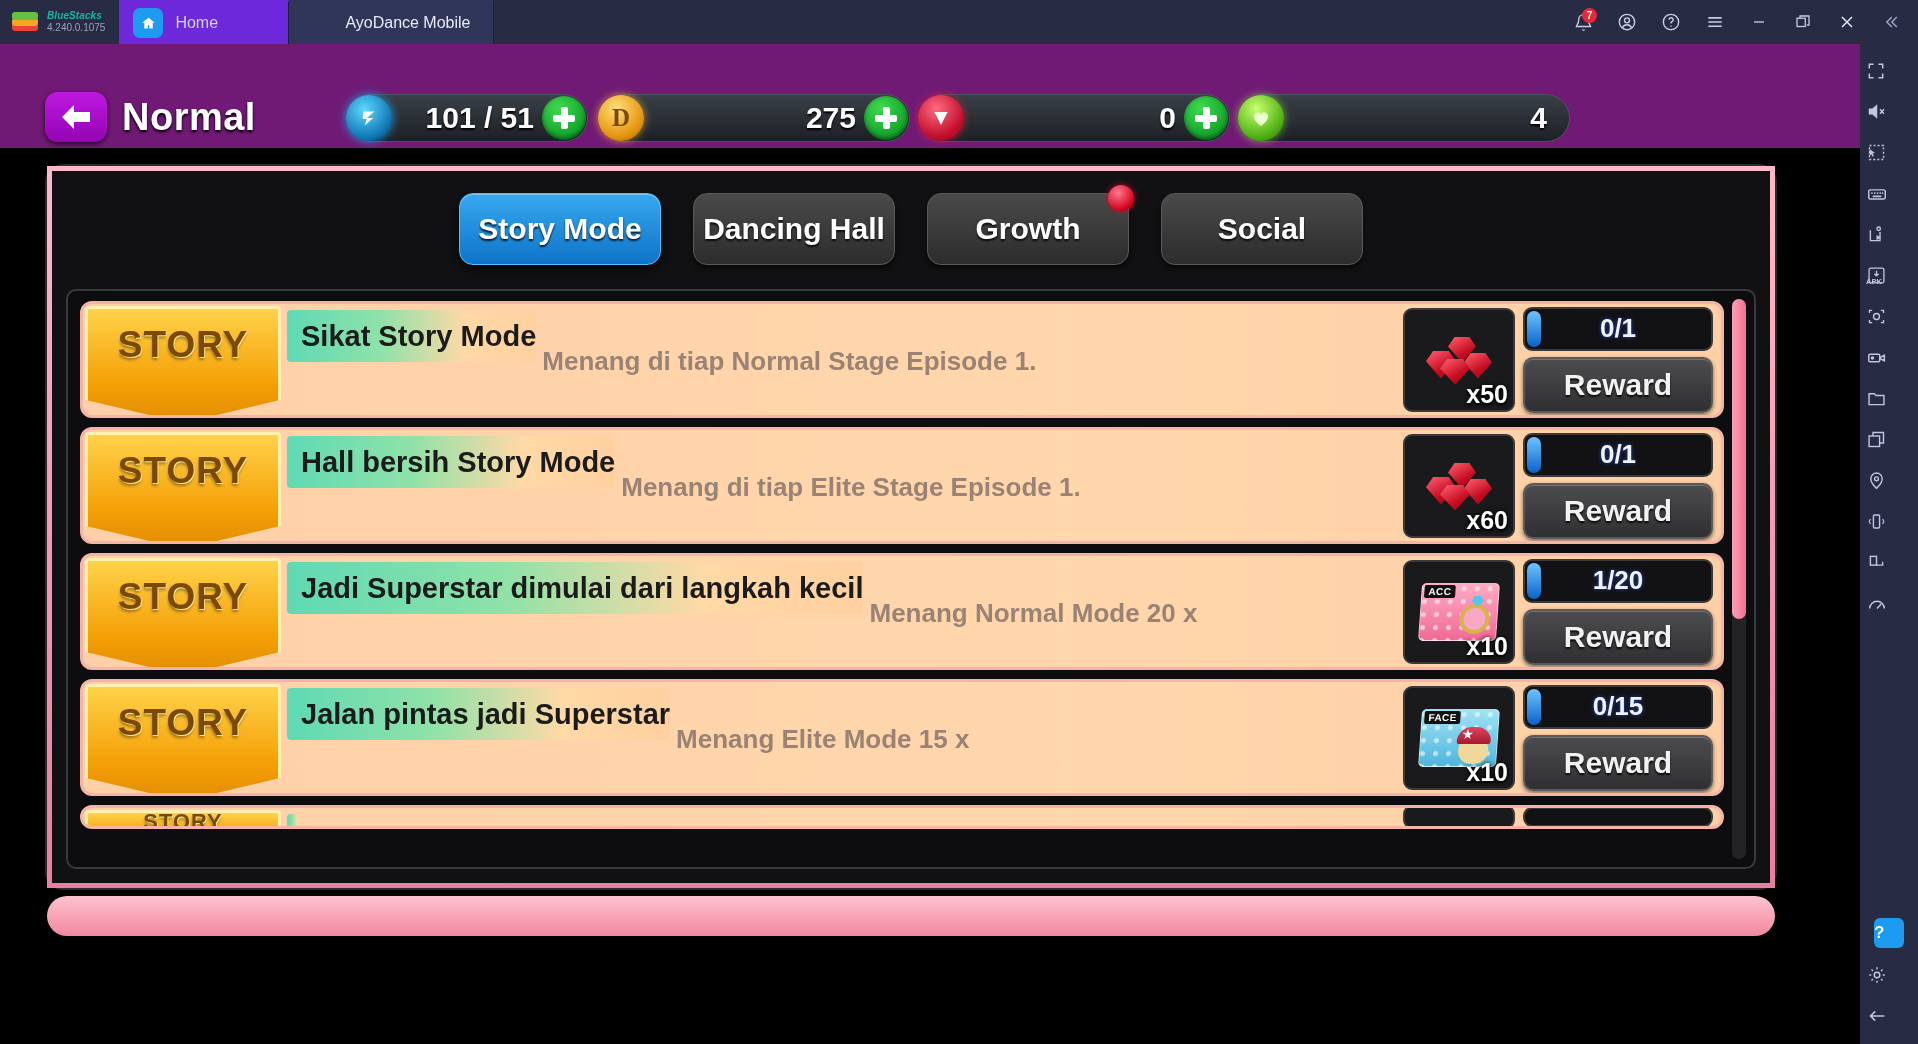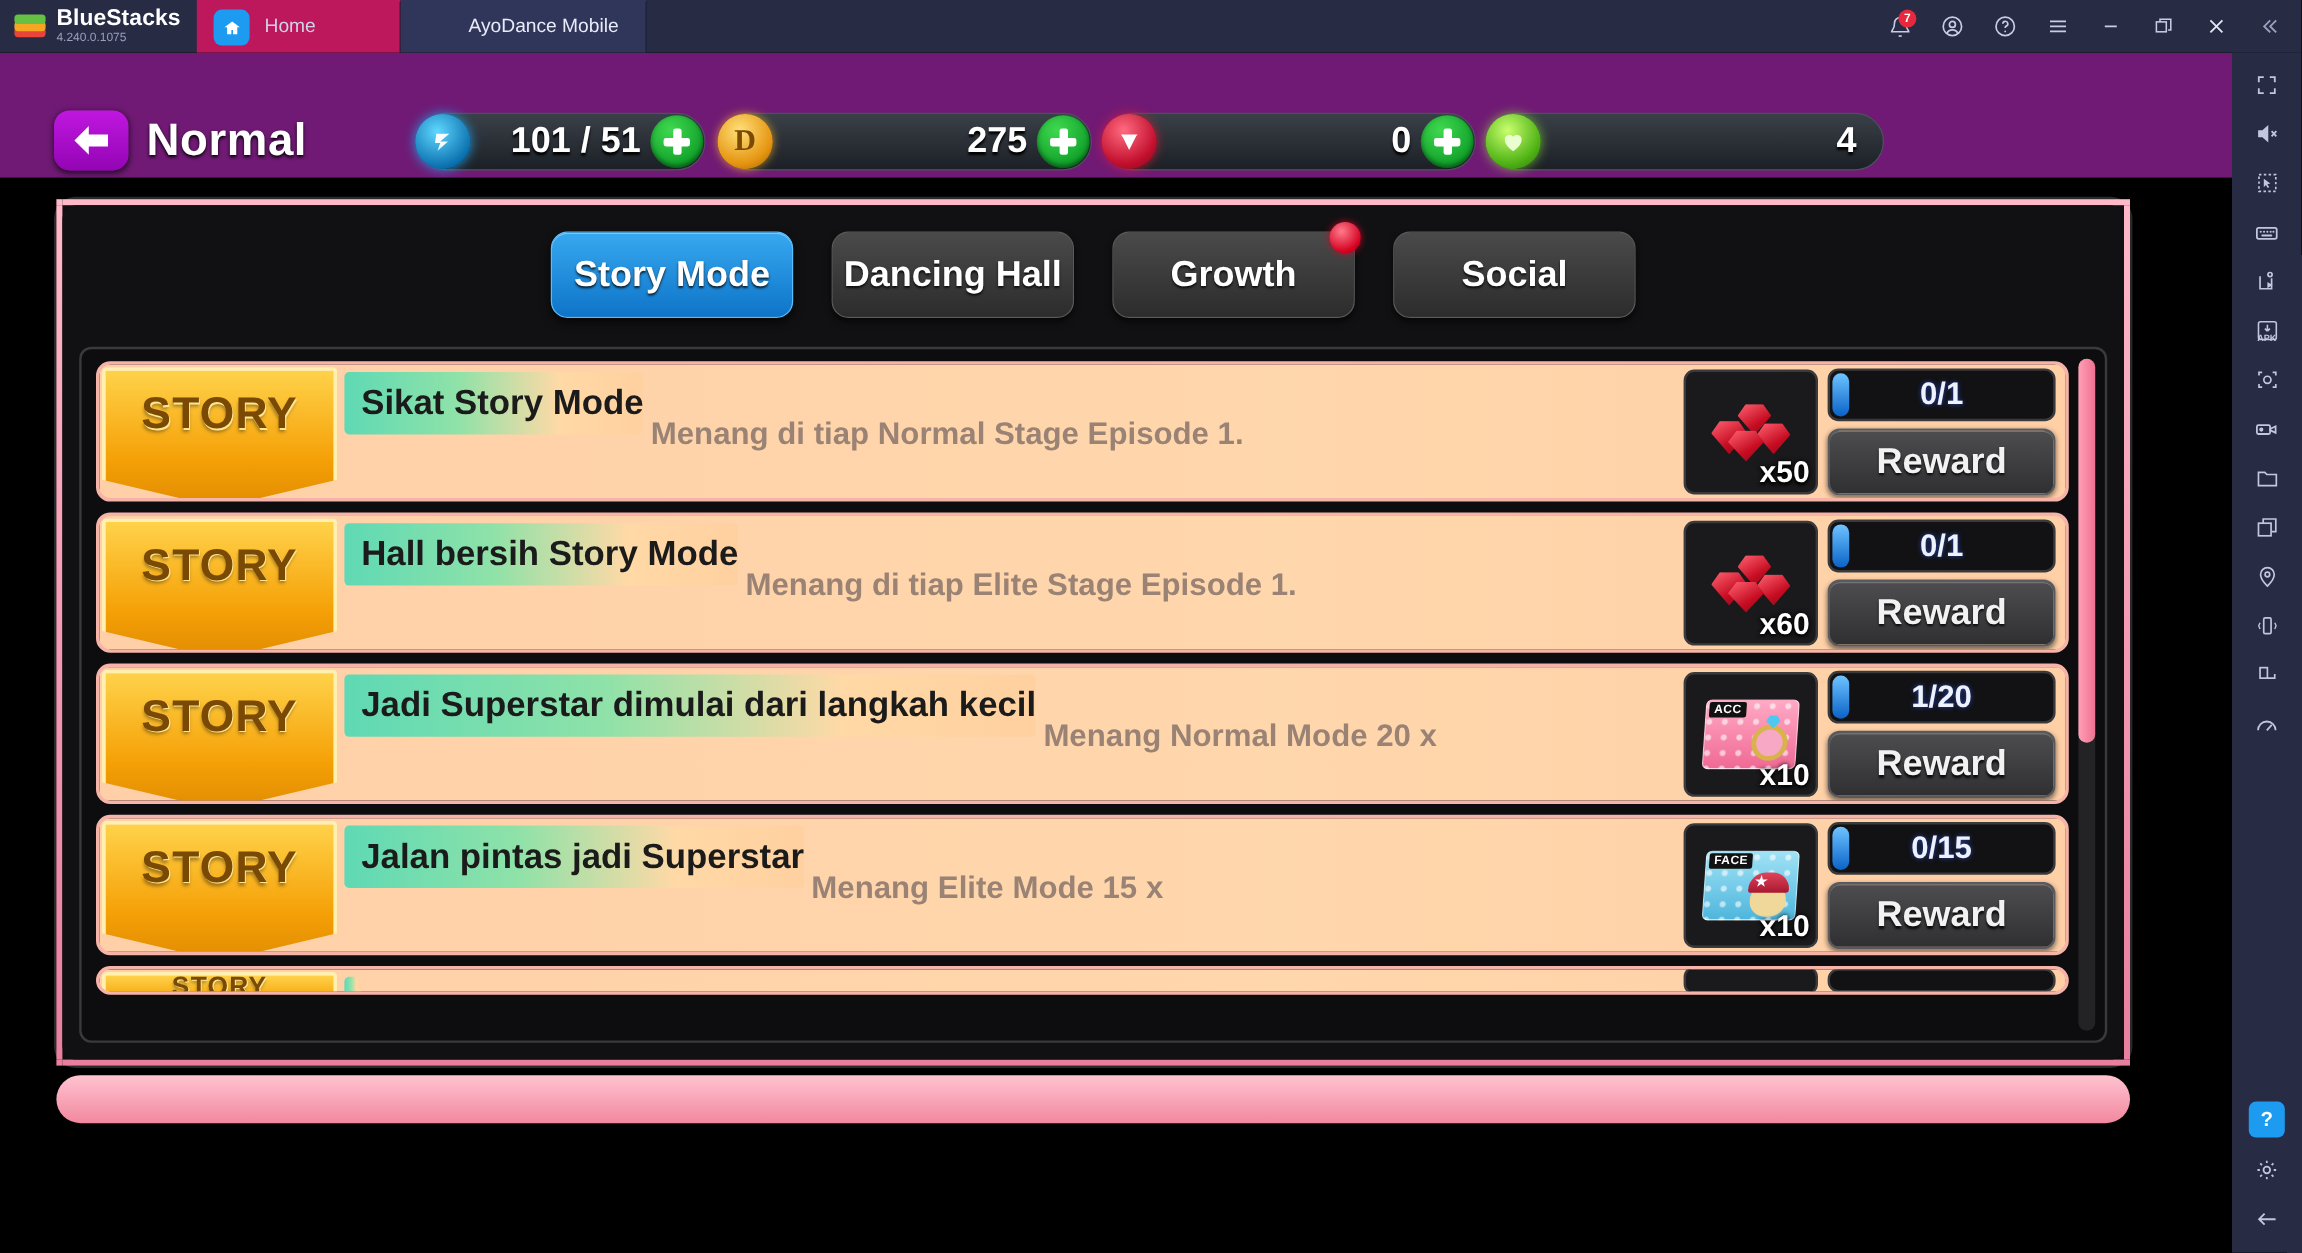--- a/index.html
+++ b/index.html
@@ -16,27 +16,27 @@
     position:absolute; left:0; top:0; width:1918px; height:44px;
     background:#272b44; display:flex; align-items:stretch;
   }
   .bs-brand { display:flex; align-items:center; gap:9px; padding:0 14px 0 12px; }
   .bs-logo { width:26px; height:22px; position:relative; }
   .bs-logo i { position:absolute; left:0; width:26px; height:8px; border-radius:3px; display:block;}
   .bs-logo i:nth-child(1){ top:12px; background:#e8443a; }
   .bs-logo i:nth-child(2){ top:7px; background:#f5a623; }
   .bs-logo i:nth-child(3){ top:1px; background:#66c044; }
   .bs-names { line-height:1.05; }
-  .bs-name { color:#ffffff; font-size:19px; font-weight:bold; letter-spacing:.1px;}
+  .bs-name { color:#14b8a6; font-size:10px; font-weight:bold; letter-spacing:.1px;font-style:italic;}
   .bs-ver { color:#9aa0bd; font-size:10px; margin-top:1px; }
 
   .tabs { display:flex; align-items:stretch; }
   .tab {
     display:flex; align-items:center; gap:12px; padding:0 22px 0 14px;
-    min-width:170px; background:#be185d; border-right:1px solid #1c1f35;
+    min-width:170px; background:#6d28d9; border-right:1px solid #1c1f35;
     border-top:2px solid transparent;
   }
   .tab.active { background:#30355a; }
   .tab .ticon { width:30px; height:30px; border-radius:7px; display:flex; align-items:center; justify-content:center; flex:0 0 auto;}
   .tab .ticon.home { background:#1d9bf0; }
   .tab .ticon.game { background:#6b4a5c; overflow:hidden; position:relative; }
   .tab .ticon.game::before{content:"";position:absolute;inset:0;background:
      radial-gradient(circle at 30% 60%, #e9c6b0 18%, transparent 19%),
      radial-gradient(circle at 68% 55%, #8fa7c8 18%, transparent 19%),
      linear-gradient(#7d5f72,#3c3a52);}
@@ -51,21 +51,21 @@
     background:#e8283c; color:#fff; font-size:10px; font-weight:bold; border-radius:8px;
     display:flex; align-items:center; justify-content:center; line-height:1;
   }
 
   
   .sidebar {
     position:absolute; right:0; top:44px; width:58px; height:1000px;
     background:#272b44; display:flex; flex-direction:column; align-items:center;
     padding-top:6px;
   }
-  .sb-btn { width:46px; height:41px; display:flex; align-items:center; justify-content:center; border-radius:5px; }
+  .sb-btn { width:46px; height:41px; display:flex; align-items:center; border-radius:5px; }
   .sb-btn.help { background:#1d9bf0; width:30px; height:30px; border-radius:6px; margin:6px 0; }
   .sb-spacer { flex:1 1 auto; }
 
   
   .game { position:absolute; left:0; top:44px; width:1860px; height:1000px; background:#000; overflow:hidden;}
 
   
   .ghead { position:absolute; left:0; top:0; width:1860px; height:104px; background:#701a75; }
   .backbtn {
     position:absolute; left:45px; top:48px; width:62px; height:50px; border-radius:13px;

